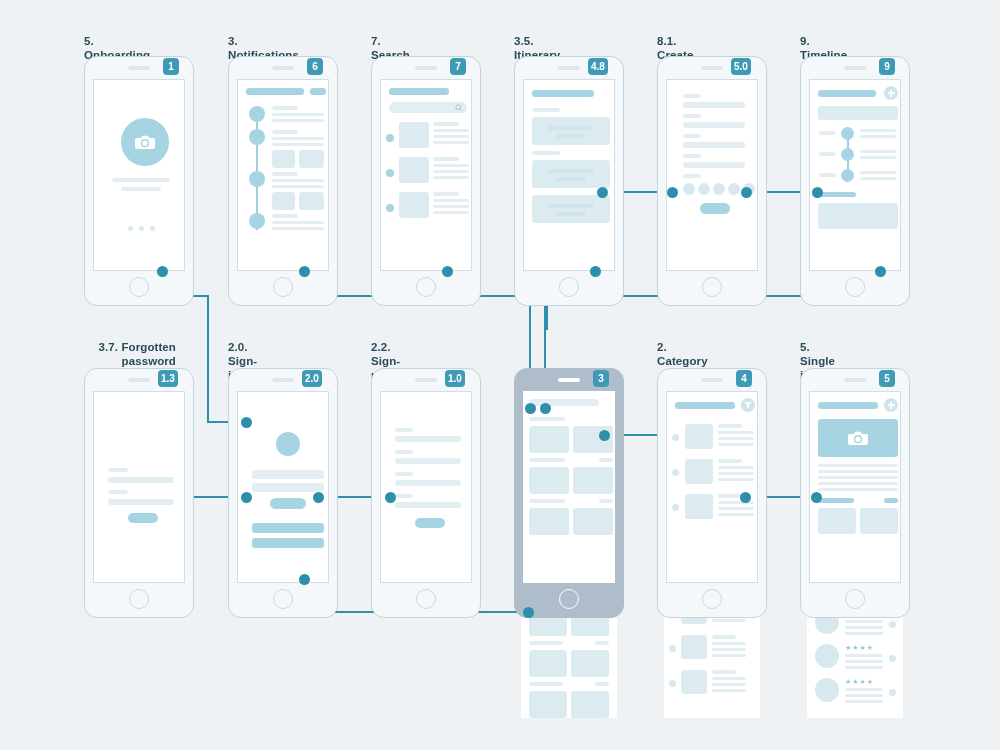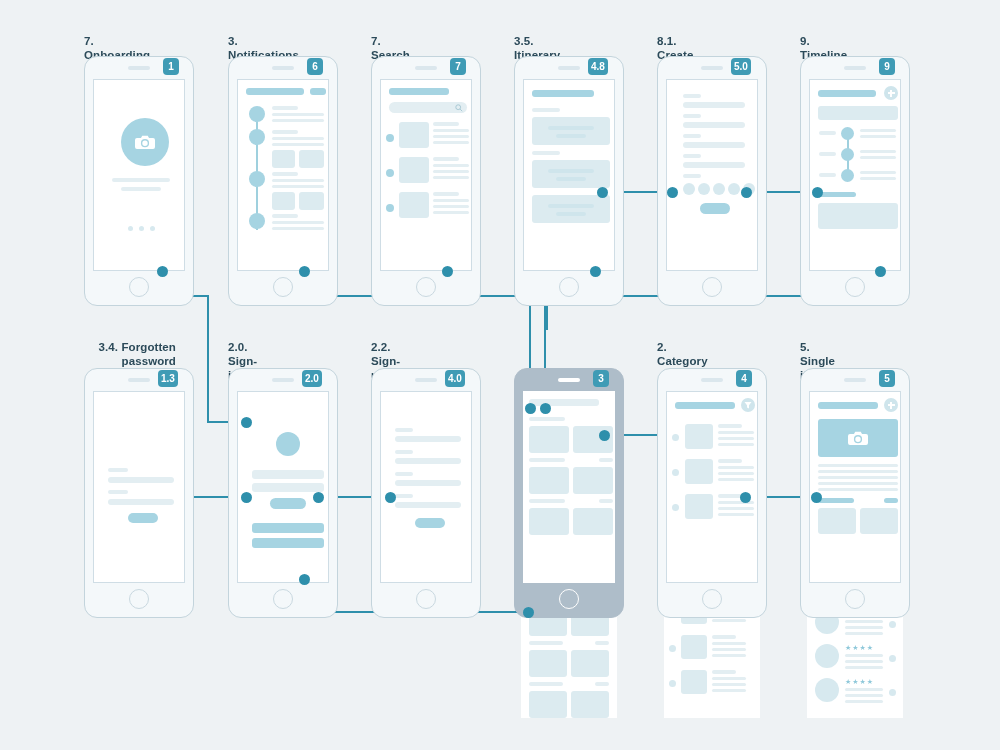--- a/index.html
+++ b/index.html
@@ -148,21 +148,21 @@
 
       <path d="M164,497 L176,491 L176,503 Z"></path>
 
       <path d="M690,435 L678,429 L678,441 Z"></path>
 
       <path d="M547,264 L541,276 L553,276 Z"></path>
     </g>
   </svg>
 
   <div class="screen-group" style="left:84px;top:34px;">
-    <div class="title" style="left:0;top:0;">7. Onboarding</div>
+    <div class="title" style="left:0;top:0;">5. Onboarding</div>
     <div class="phone" style="left:0;top:22px;width:110px;height:250px;">
       <div class="speaker"></div>
       <div class="viewport">
         <div class="circ" style="left:27px;top:38px;width:48px;height:48px;"></div>
         <svg class="cam" style="left:41px;top:54px;" width="20" height="16" viewBox="0 0 20 16">
           <path d="M2,4 H6 L7.2,1.8 H12.8 L14,4 H18 A2,2 0 0 1 20,6 V13 A2,2 0 0 1 18,15 H2 A2,2 0 0 1 0,13 V6 A2,2 0 0 1 2,4 Z" fill="#ffffff"></path>
           <circle cx="10" cy="9.2" r="3.4" fill="none" stroke="#a6d4e2" stroke-width="1.4"></circle>
         </svg>
         <div class="bar" style="left:18px;top:98px;width:58px;height:4px;"></div>
         <div class="bar" style="left:27px;top:107px;width:40px;height:4px;"></div>
@@ -345,21 +345,21 @@
         <div class="block" style="left:8px;top:123px;width:80px;height:26px;"></div>
       </div>
       <div class="home"></div>
     </div>
     <div class="badge" style="left:79px;top:24px;">9</div>
   </div>
   <div class="cdot" style="left:812px;top:187px;"></div>
   <div class="cdot" style="left:875px;top:266px;"></div>
 
   <div class="screen-group" style="left:84px;top:340px;">
-    <div class="title two-line" style="left:-4px;top:0;width:96px;">3.4. Forgotten
+    <div class="title two-line" style="left:-4px;top:0;width:96px;">3.7. Forgotten
 password</div>
     <div class="phone" style="left:0;top:28px;width:110px;height:250px;">
       <div class="speaker"></div>
       <div class="viewport">
         <div class="bar" style="left:14px;top:76px;width:20px;height:4px;"></div>
         <div class="bar" style="left:14px;top:85px;width:66px;height:6px;"></div>
         <div class="bar" style="left:14px;top:98px;width:20px;height:4px;"></div>
         <div class="bar" style="left:14px;top:107px;width:66px;height:6px;"></div>
         <div class="pill" style="left:34px;top:121px;width:30px;height:10px;"></div>
       </div>
@@ -399,21 +399,21 @@
         <div class="bar" style="left:14px;top:58px;width:18px;height:4px;"></div>
         <div class="bar" style="left:14px;top:66px;width:66px;height:6px;"></div>
         <div class="bar" style="left:14px;top:80px;width:18px;height:4px;"></div>
         <div class="bar" style="left:14px;top:88px;width:66px;height:6px;"></div>
         <div class="bar" style="left:14px;top:102px;width:18px;height:4px;"></div>
         <div class="bar" style="left:14px;top:110px;width:66px;height:6px;"></div>
         <div class="pill" style="left:34px;top:126px;width:30px;height:10px;"></div>
       </div>
       <div class="home"></div>
     </div>
-    <div class="badge" style="left:74px;top:30px;">4.0</div>
+    <div class="badge" style="left:74px;top:30px;">1.0</div>
   </div>
   <div class="cdot" style="left:385px;top:492px;"></div>
 
   <div class="ext" style="left:521px;top:588px;width:96px;height:130px;">
     <div class="bar" style="left:8px;top:12px;width:34px;height:4px;"></div>
     <div class="bar" style="left:74px;top:12px;width:14px;height:4px;"></div>
     <div class="block" style="left:8px;top:21px;width:38px;height:27px;"></div>
     <div class="block" style="left:50px;top:21px;width:38px;height:27px;"></div>
     <div class="bar" style="left:8px;top:53px;width:34px;height:4px;"></div>
     <div class="bar" style="left:74px;top:53px;width:14px;height:4px;"></div>

